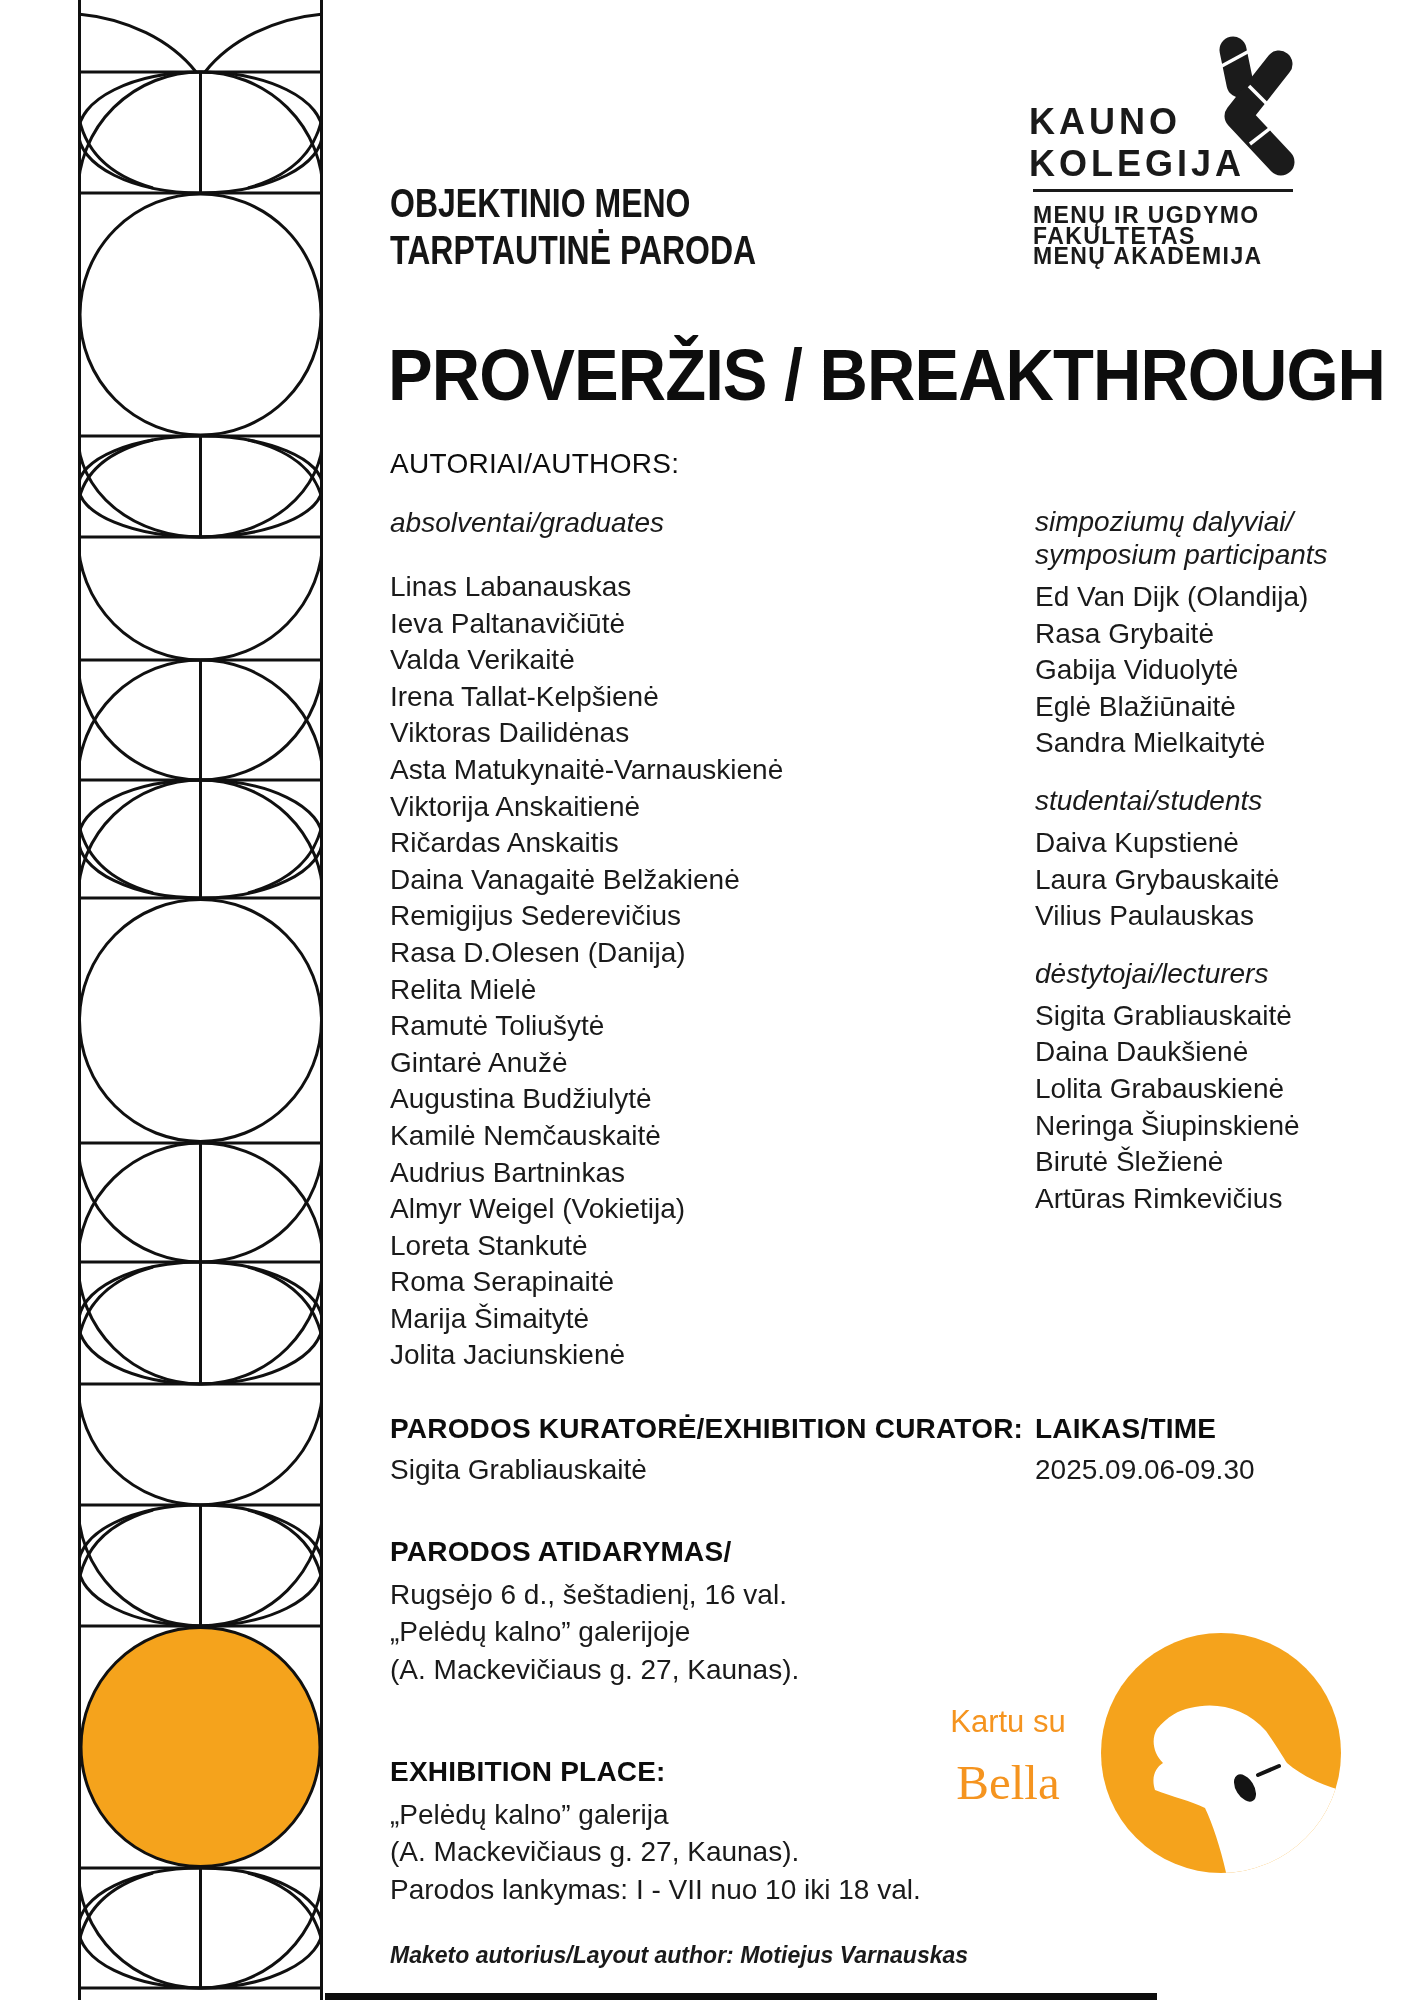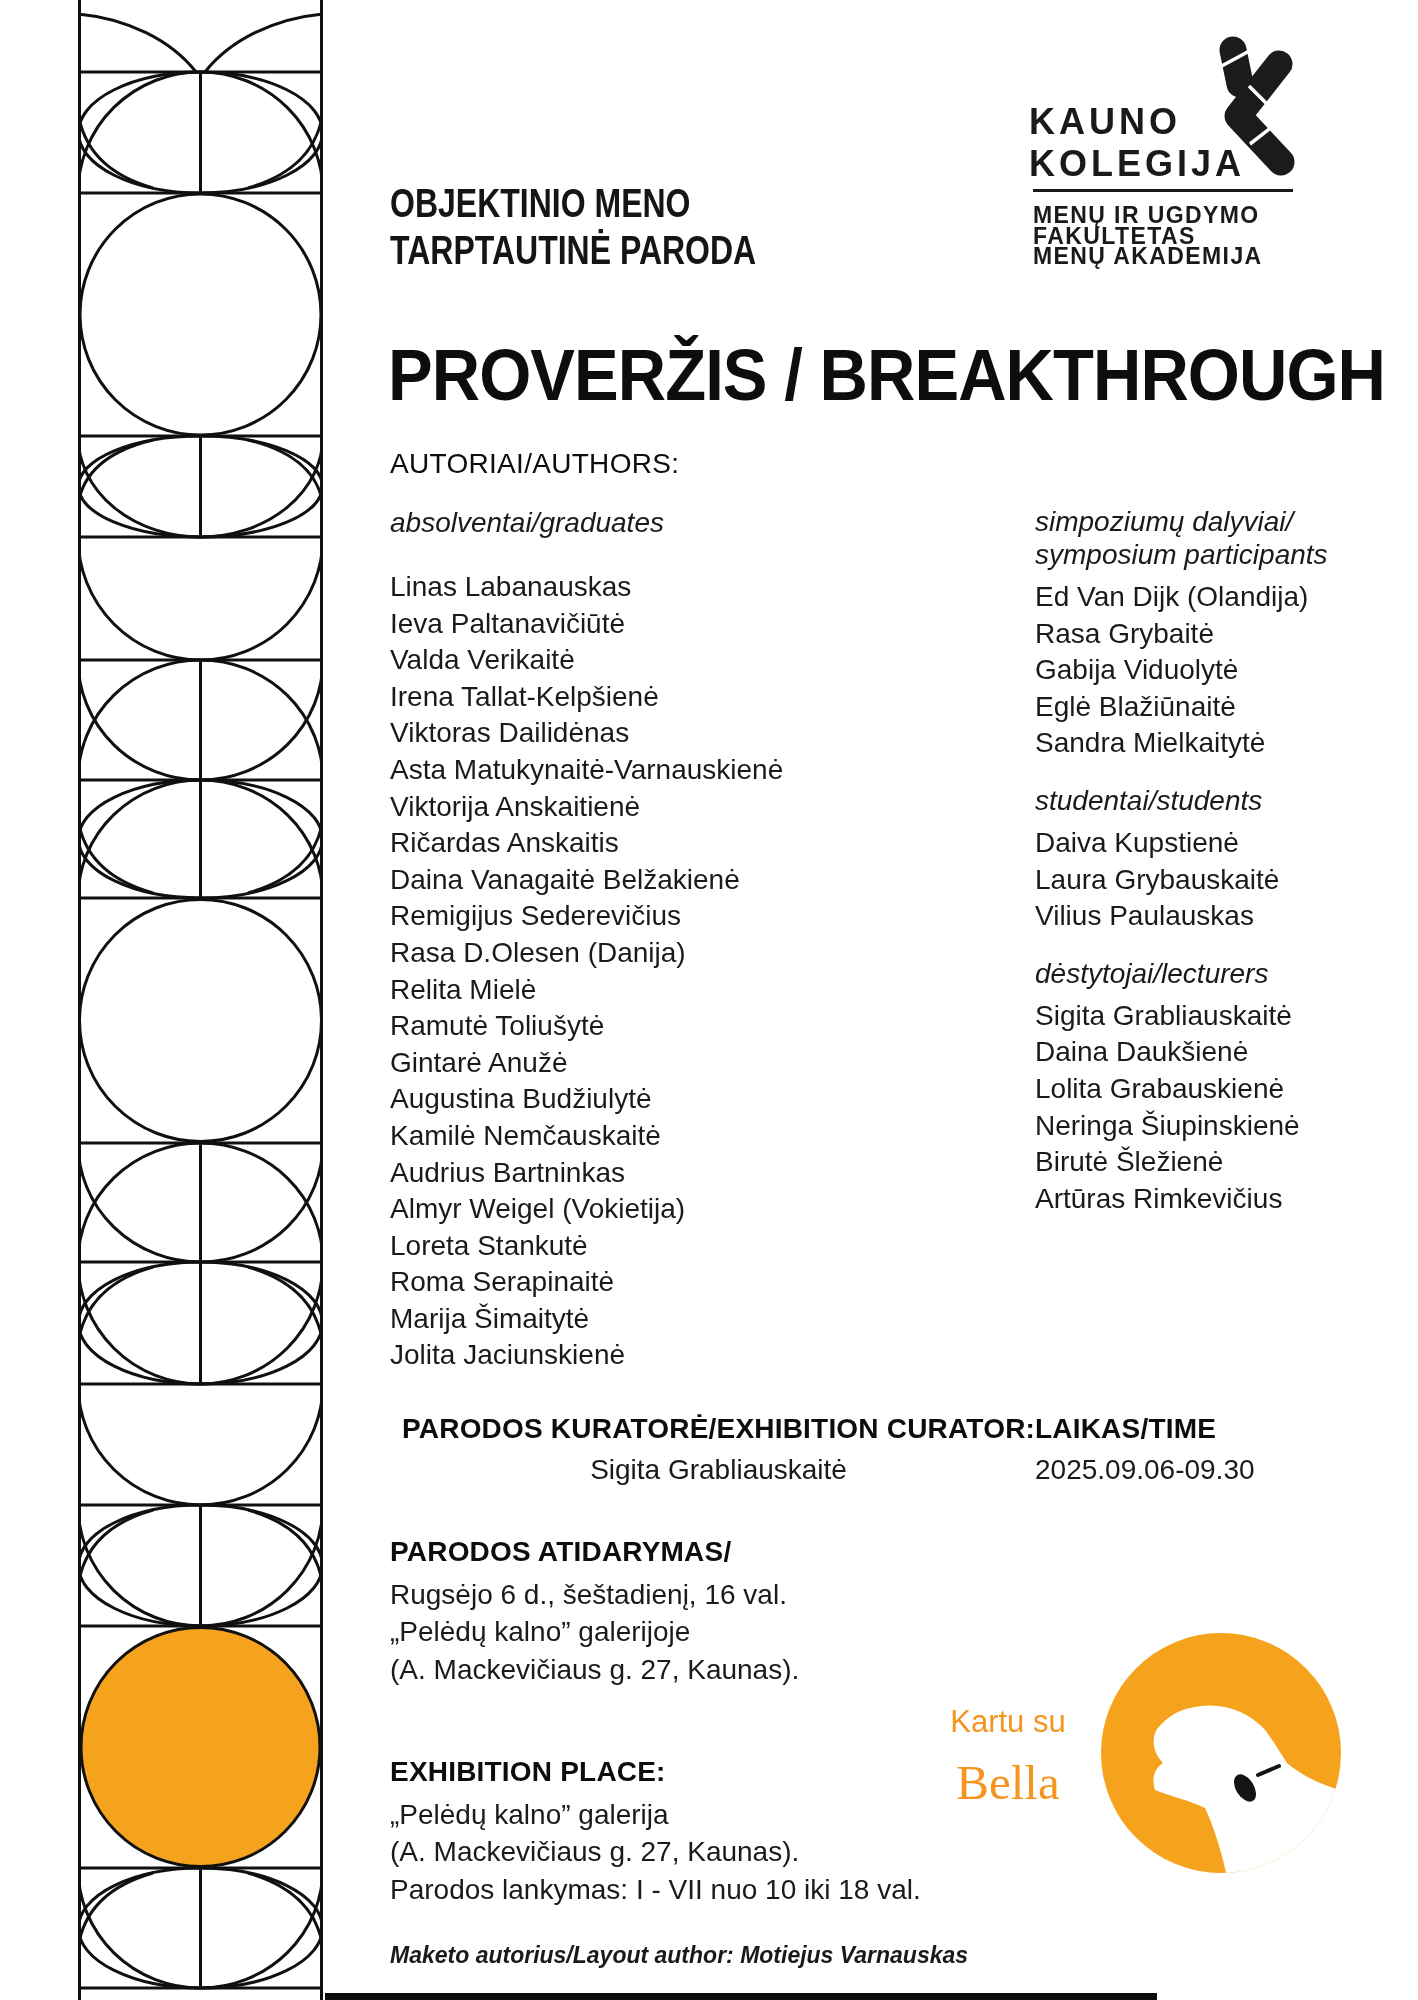--- a/index.html
+++ b/index.html
@@ -23,21 +23,21 @@
   .kk-dept{left:1033px;top:205px;font-size:23px;font-weight:700;letter-spacing:1.4px;line-height:20.5px;color:#1a1a1a;white-space:nowrap;}
   .authors-heading{font-size:28px;font-weight:400;line-height:32px;letter-spacing:.3px;color:#0d0d0d;}
   .group-label{font-size:28px;font-style:italic;line-height:33px;color:#1a1a1a;}
   .name-line{font-size:28px;line-height:36.6px;color:#1a1a1a;white-space:nowrap;}
   .left-col{left:390px;top:448px;}
   .right-col{left:1035px;top:505px;}
   .mt20{margin-top:8px;} .mt22{margin-top:22px;} .mt26{margin-top:26px;} .mt30{margin-top:30px;}
   
   .sec-heading{font-size:28px;font-weight:700;line-height:33px;letter-spacing:.2px;color:#0d0d0d;white-space:nowrap;}
   .sec-body{font-size:28px;line-height:37.3px;color:#1a1a1a;white-space:nowrap;}
-  .curator-block{left:402px;top:1412px;text-align:center;}
+  .curator-block{left:390px;top:1412px;}
   .time-block{left:1035px;top:1412px;}
   .opening-block{left:390px;top:1535px;}
   .place-block{left:390px;top:1755px;}
   .credit{left:390px;top:1942px;font-size:23px;font-style:italic;font-weight:700;color:#1a1a1a;white-space:nowrap;}
   
   .partner-text{left:946px;top:1705px;width:124px;text-align:center;}
   .partner-line1{font-size:31px;line-height:34px;color:var(--partner-orange);}
   .partner-line2{font-family:"Liberation Serif", serif;font-size:49px;line-height:48px;margin-top:20px;color:var(--partner-orange);}
   .bottom-bar{left:325px;top:1993px;width:832px;height:7px;background:#0d0d0d;}
   svg{display:block;}

